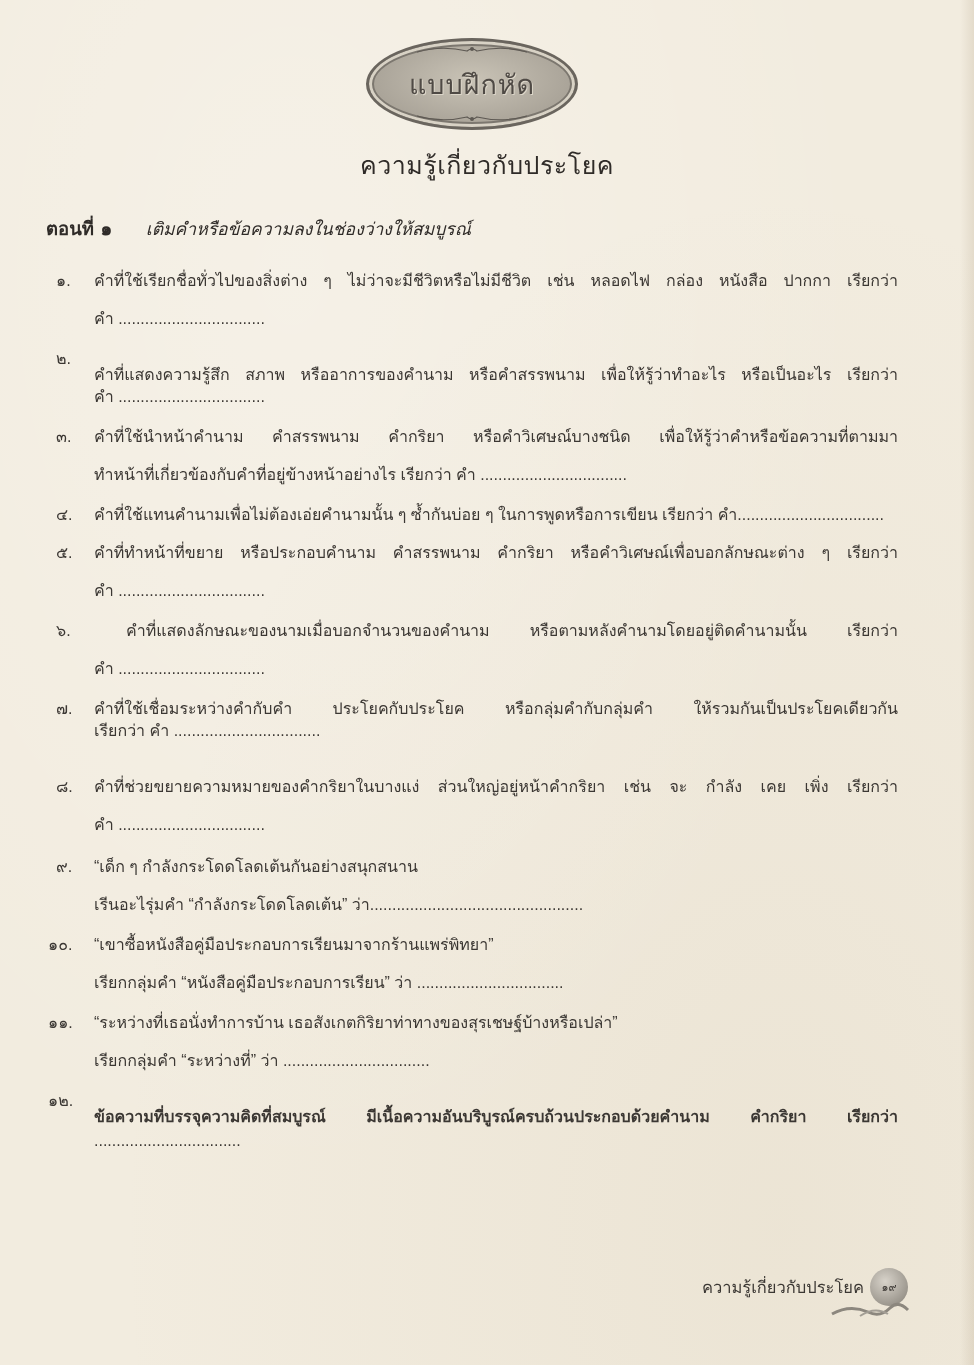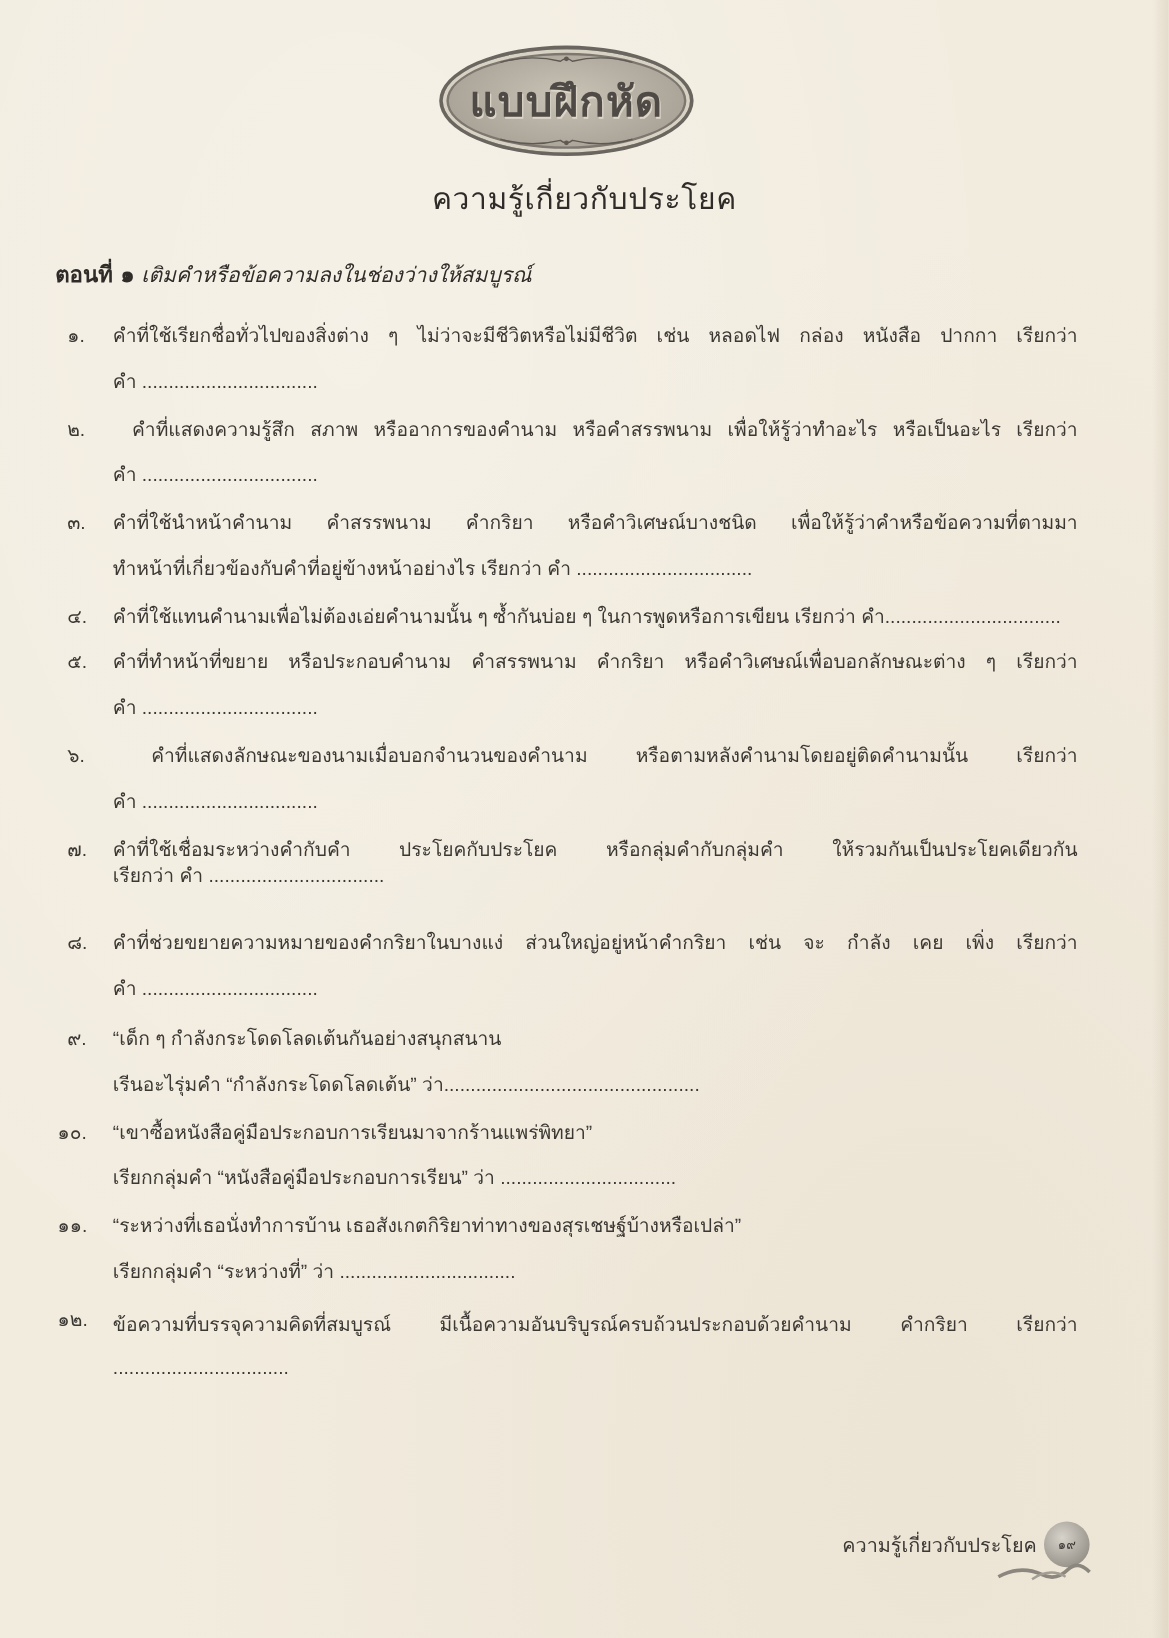--- a/index.html
+++ b/index.html
@@ -49,22 +49,22 @@
       position: absolute;
       left: 50%;
       transform: translateX(-50%);
       width: 120px;
       height: 10px;
     }
     .badge-ornament-top { top: 4px; }
     .badge-ornament-bottom { bottom: 4px; }
     .badge-text {
       font-family: "DejaVu Serif", serif;
-      font-weight: bold;
-      font-size: 35px;
+      font-weight: normal;
+      font-size: 27px;
       color: #4f4a45;
       letter-spacing: 1px;
       text-shadow: 1px 1px 0 #dcd6c9;
     }
 
     .title {
       position: absolute;
       left: 0; right: 0;
       top: 145px;
       text-align: center;
@@ -80,21 +80,21 @@
       font-size: 17.5px;
       color: #2f2b28;
       white-space: nowrap;
     }
     .section-heading .label {
       font-weight: bold;
       font-size: 18.5px;
     }
     .section-heading .instr {
       font-style: italic;
-      margin-left: 0;
+      margin-left: 28px;
     }
 
     .items {
       position: absolute;
       left: 56px;
       top: 262px;
       width: 842px;
     }
     .item {
       position: absolute;
@@ -184,21 +184,21 @@
   <div class="items">
 
     <div class="item" style="top:0px;">
       <span class="num">๑.</span>
       <span class="line justify" style="top:0px;">คำที่ใช้เรียกชื่อทั่วไปของสิ่งต่าง ๆ  ไม่ว่าจะมีชีวิตหรือไม่มีชีวิต  เช่น  หลอดไฟ  กล่อง  หนังสือ  ปากกา  เรียกว่า</span>
       <span class="line" style="top:38px;">คำ .................................</span>
     </div>
 
     <div class="item" style="top:78px;">
       <span class="num">๒.</span>
-      <span class="line justify" style="top:0px;margin-left:16px;">คำที่แสดงความรู้สึก สภาพ หรืออาการของคำนาม หรือคำสรรพนาม เพื่อให้รู้ว่าทำอะไร หรือเป็นอะไร เรียกว่า</span>
+      <span class="line justify" style="top:16px;">คำที่แสดงความรู้สึก สภาพ หรืออาการของคำนาม หรือคำสรรพนาม เพื่อให้รู้ว่าทำอะไร หรือเป็นอะไร เรียกว่า</span>
       <span class="line" style="top:38px;">คำ .................................</span>
     </div>
 
     <div class="item" style="top:156px;">
       <span class="num">๓.</span>
       <span class="line justify" style="top:0px;">คำที่ใช้นำหน้าคำนาม  คำสรรพนาม  คำกริยา  หรือคำวิเศษณ์บางชนิด  เพื่อให้รู้ว่าคำหรือข้อความที่ตามมา</span>
       <span class="line" style="top:38px;">ทำหน้าที่เกี่ยวข้องกับคำที่อยู่ข้างหน้าอย่างไร เรียกว่า คำ .................................</span>
     </div>
 
     <div class="item" style="top:234px;">
@@ -243,21 +243,21 @@
     </div>
 
     <div class="item wide-num" style="top:742px;">
       <span class="num">๑๑.</span>
       <span class="line" style="top:0px;">“ระหว่างที่เธอนั่งทำการบ้าน เธอสังเกตกิริยาท่าทางของสุรเชษฐ์บ้างหรือเปล่า”</span>
       <span class="line" style="top:38px;">เรียกกลุ่มคำ “ระหว่างที่” ว่า .................................</span>
     </div>
 
     <div class="item wide-num" style="top:820px;">
       <span class="num">๑๒.</span>
-      <span class="line justify" style="top:4px;">ข้อความที่บรรจุความคิดที่สมบูรณ์  มีเนื้อความอันบริบูรณ์ครบถ้วนประกอบด้วยคำนาม  คำกริยา  เรียกว่า</span>
+      <span class="line justify" style="top:16px;font-weight:bold;">ข้อความที่บรรจุความคิดที่สมบูรณ์  มีเนื้อความอันบริบูรณ์ครบถ้วนประกอบด้วยคำนาม  คำกริยา  เรียกว่า</span>
       <span class="line" style="top:40px;">.................................</span>
     </div>
   </div>
 
   <div class="footer">
     <span class="footer-title">ความรู้เกี่ยวกับประโยค</span>
     <span class="page-badge">
       <span>๑๙</span>
     </span>
   </div>

